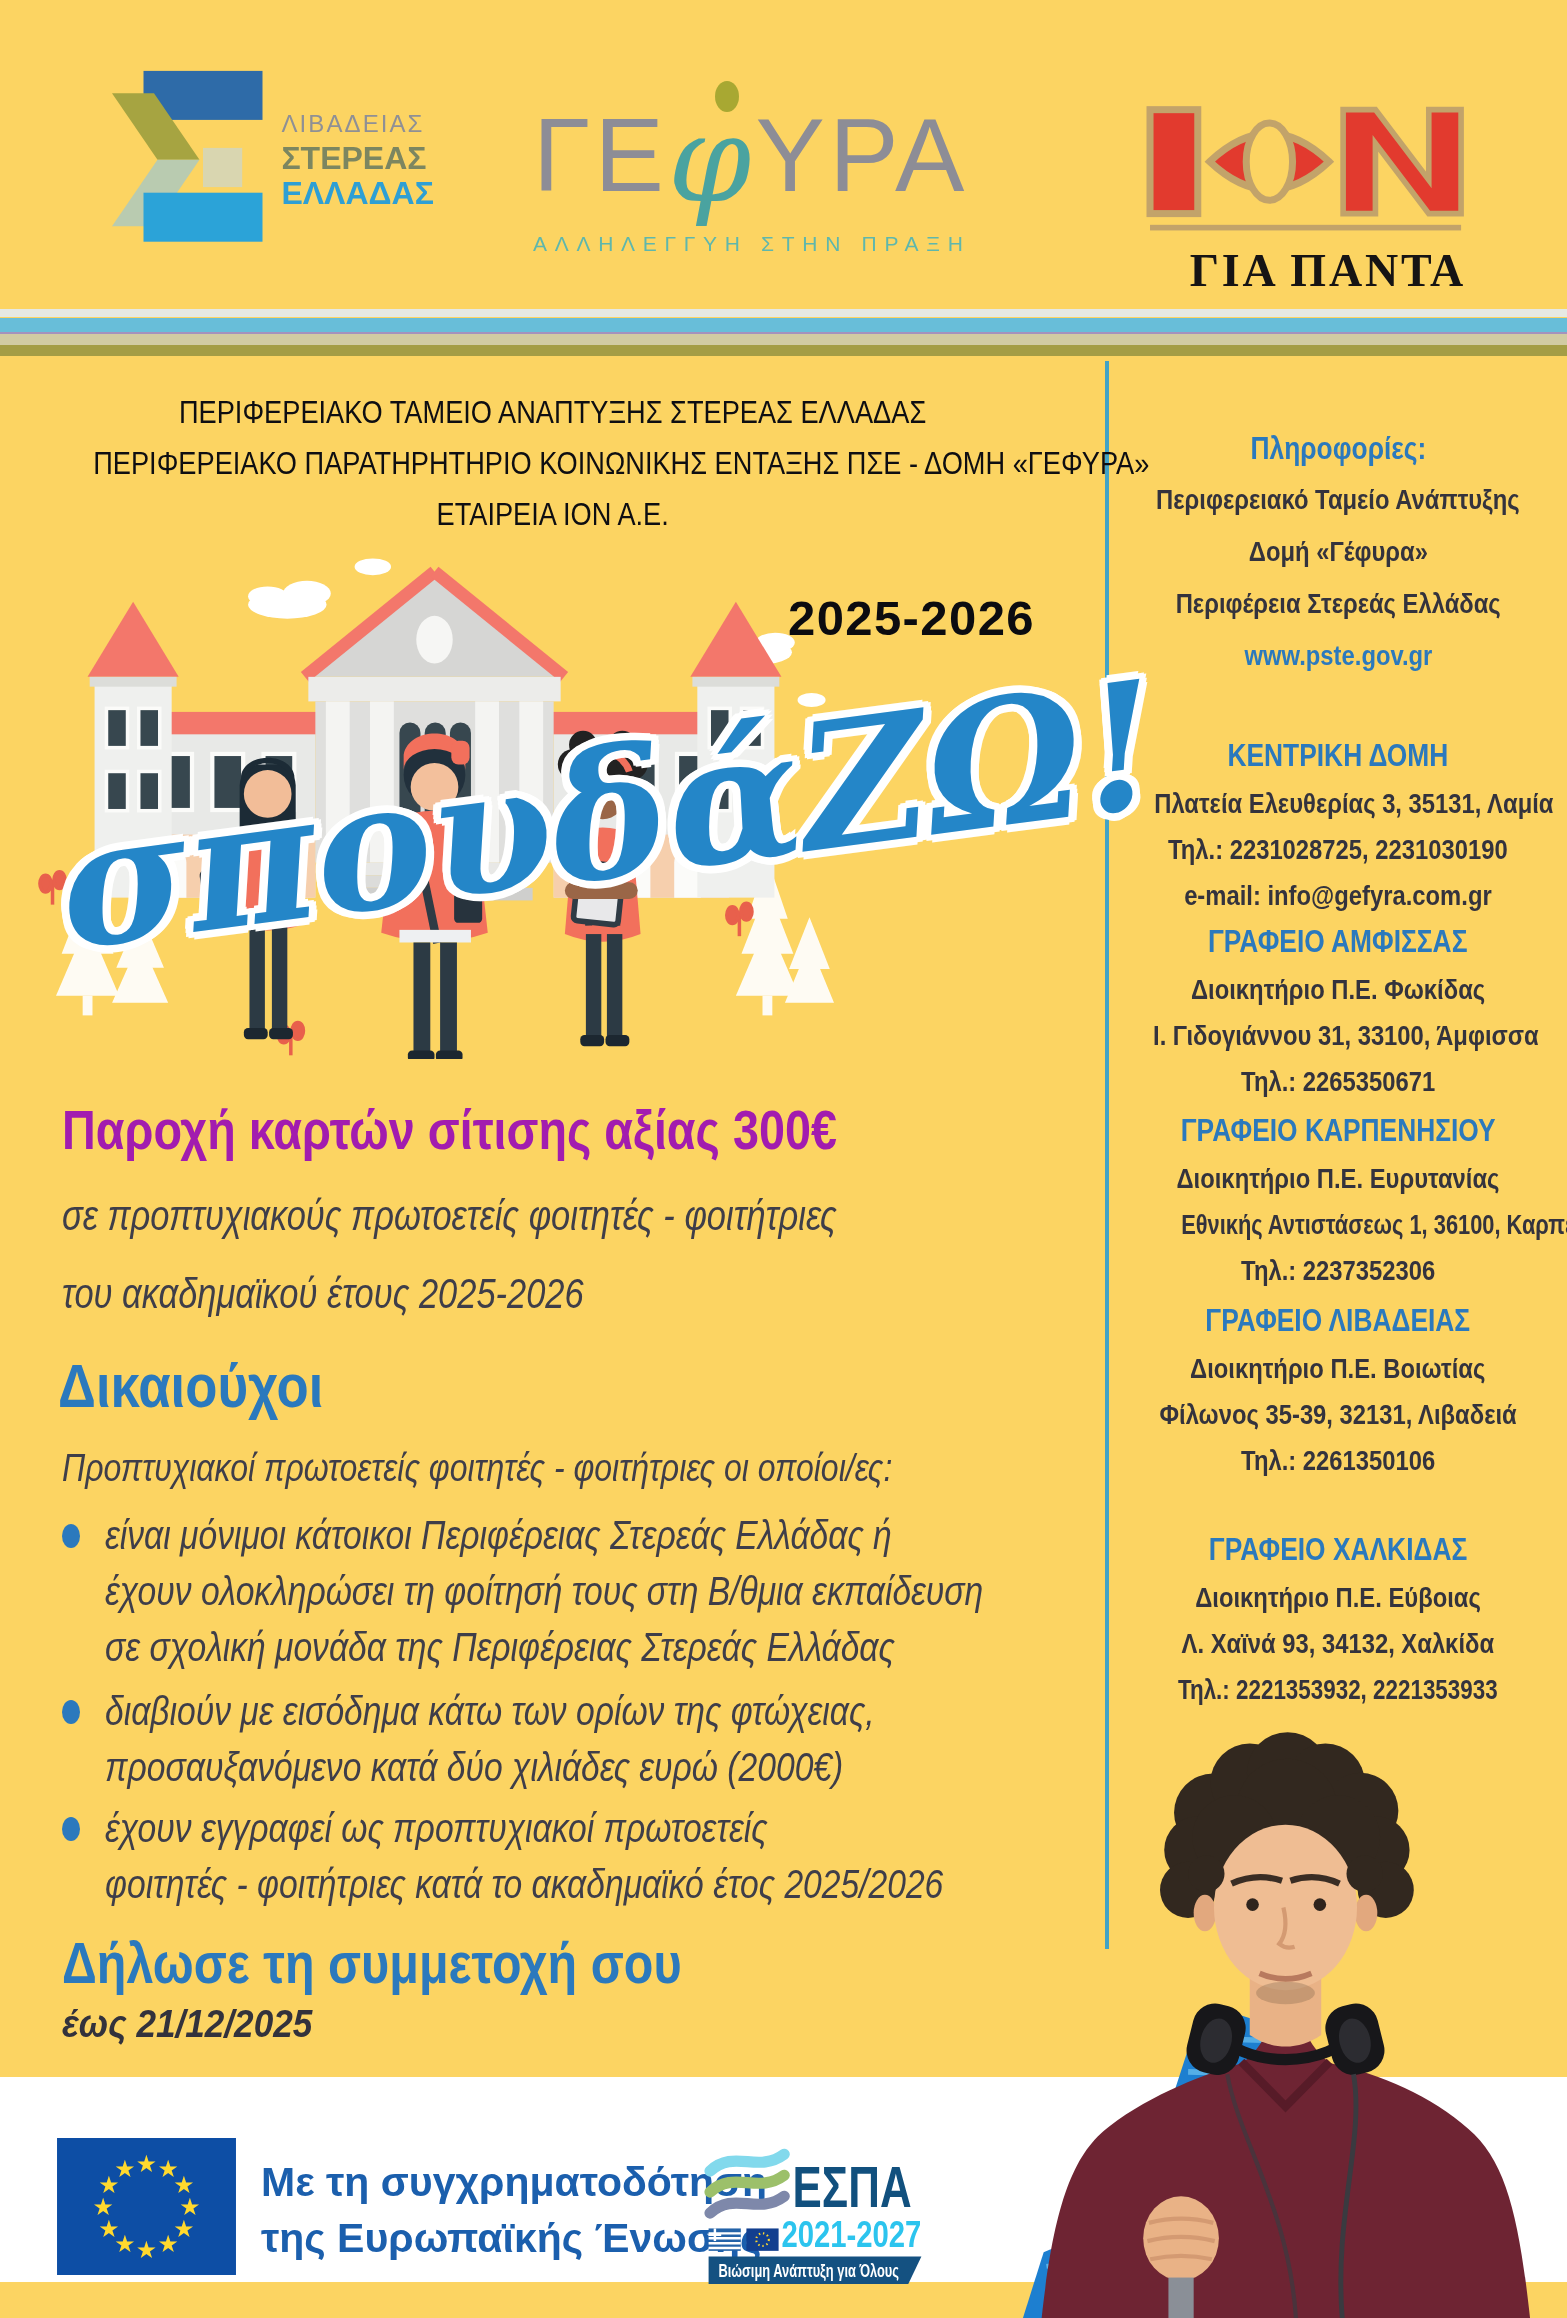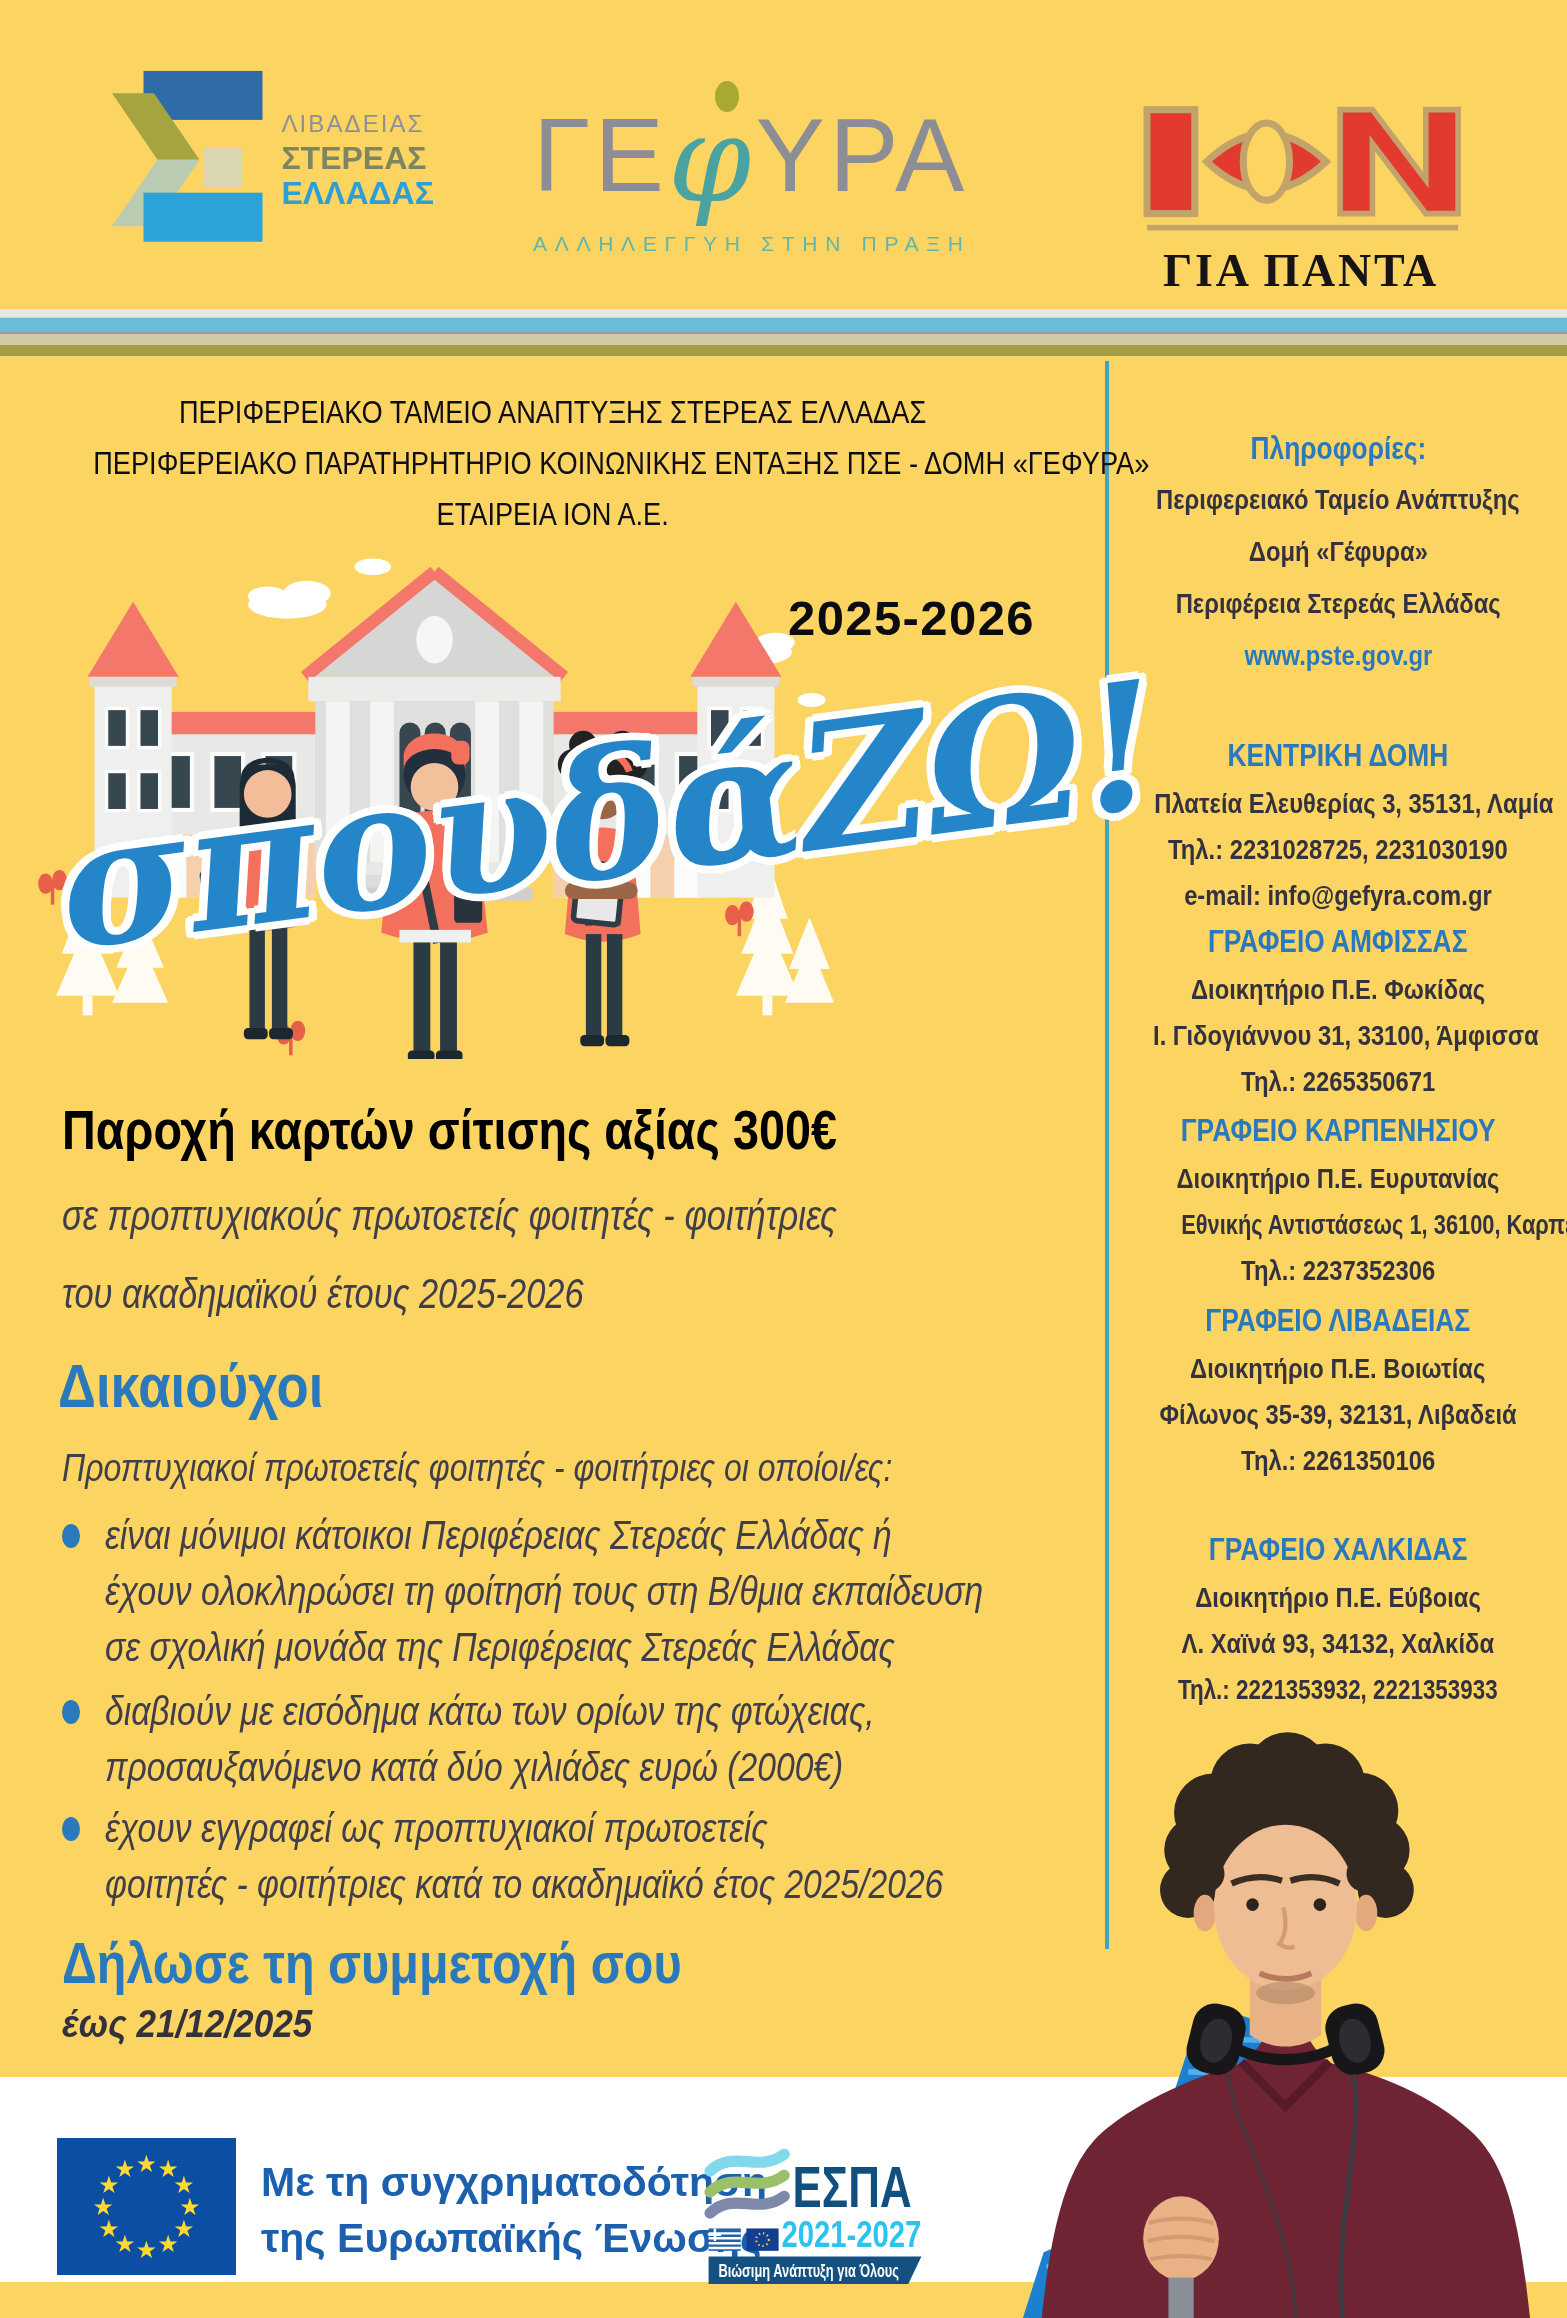--- a/index.html
+++ b/index.html
@@ -20,36 +20,36 @@
   .region-text{margin-left:15.4px;padding-top:41px;line-height:35px;}
   .r1{font-size:24px;color:#8f9095;letter-spacing:2.1px;}
   .r2{font-size:32px;font-weight:700;color:#7c8660;}
   .r3{font-size:32px;font-weight:700;color:#2e9fd4;}
   .gefyra{left:533px;top:90px;width:435px;text-align:center;}
   .gword{font-size:104px;color:#8d8d96;letter-spacing:4.2px;line-height:130px;white-space:nowrap;}
   .gphi{color:#4aa3a0;font-family:"DejaVu Serif",serif;font-style:italic;font-size:119px;
         position:relative;display:inline-block;vertical-align:-9.8px;}
   .gdot{position:absolute;left:54%;top:-14px;width:24px;height:31px;border-radius:50%;background:#a8a832;}
   .gsub{font-size:21px;color:#5fb7ac;letter-spacing:7.7px;margin-top:7px;white-space:nowrap;}
-  .ion{left:1136px;top:104px;width:330px;text-align:center;}
+  .ion{left:1136px;top:104px;width:330px;text-align:right;}
   .iontag{font-family:"Liberation Serif",serif;font-weight:700;font-size:46px;color:#161414;
           letter-spacing:2.8px;margin-top:8.4px;white-space:nowrap;}
   
   .hdr{left:0;top:387px;width:1106px;text-align:center;font-weight:400;font-size:32px;
        color:#0e0e12;line-height:51px;}
   
   .year{left:788px;top:590px;font-size:49px;font-weight:700;letter-spacing:1.4px;color:#0c0c10;z-index:2;}
   .script{left:60px;top:785px;font-family:"DejaVu Serif",serif;font-style:italic;font-weight:700;
           font-size:175px;color:#2486c8;transform:rotate(-7.5deg);transform-origin:left center;
           z-index:4;white-space:nowrap;
           text-shadow:-7.7px 0 0 #fff,7.7px 0 0 #fff,0 -7.7px 0 #fff,0 7.7px 0 #fff,
             -5.6px -5.6px 0 #fff,5.6px -5.6px 0 #fff,-5.6px 5.6px 0 #fff,5.6px 5.6px 0 #fff,
             -7.7px 4.2px 0 #fff,7.7px 4.2px 0 #fff,-7.7px -4.2px 0 #fff,7.7px -4.2px 0 #fff;}
   
-  .headline{left:62px;top:1098px;font-size:55px;font-weight:700;color:#000000;}
+  .headline{left:62px;top:1098px;font-size:55px;font-weight:700;color:#a21caf;}
   .sub{left:62px;font-size:42px;font-style:italic;color:#3f3e49;}
   .bent{left:58px;top:1350px;font-size:62px;font-weight:700;color:#2b79bd;}
   .intro{left:62px;top:1446px;font-size:39px;font-style:italic;color:#3f3e49;}
   .bullet{left:105px;font-size:41px;font-style:italic;color:#3f3e49;line-height:56px;}
   .bline{position:relative;}
   .dot{position:absolute;left:-43px;top:17px;width:18px;height:24px;border-radius:50%;background:#2b79bd;}
   .cta{left:62px;top:1930px;font-size:57px;font-weight:700;color:#2b79bd;}
   .deadline{left:62px;top:2002px;font-size:39px;font-weight:700;font-style:italic;color:#33323c;}
   
   .side{left:1119px;width:438px;text-align:center;color:#34333d;z-index:3;}

